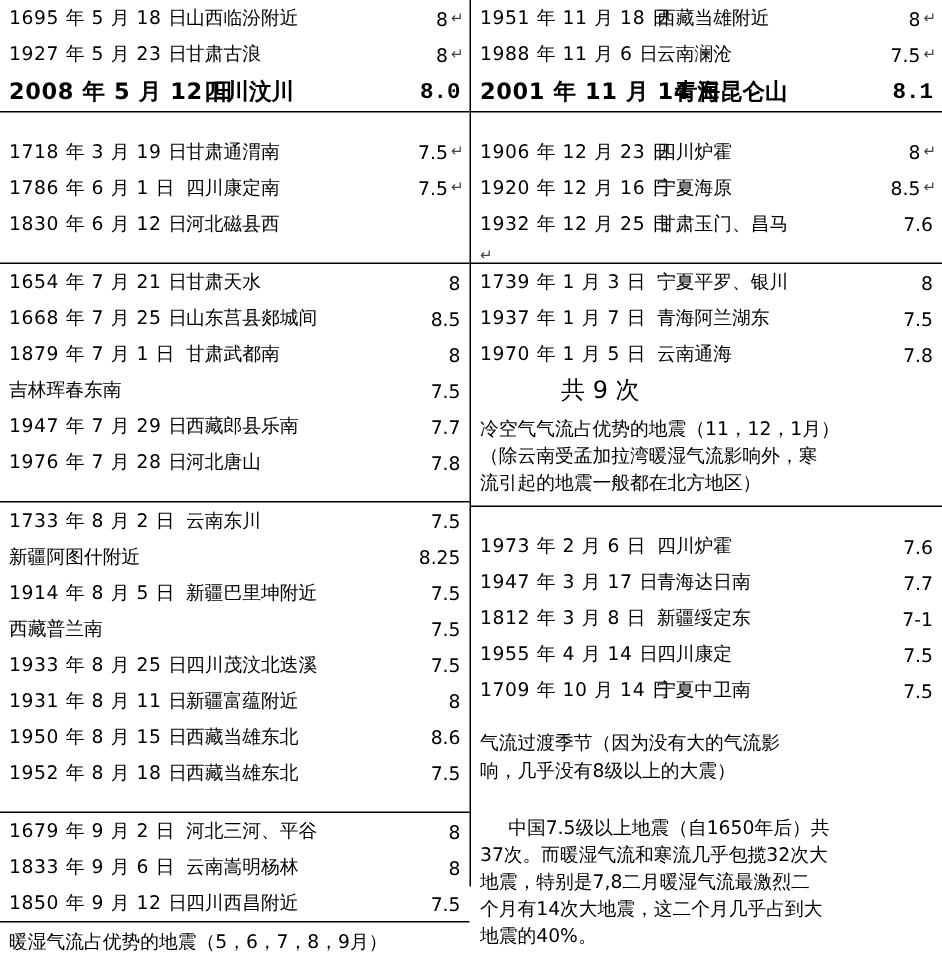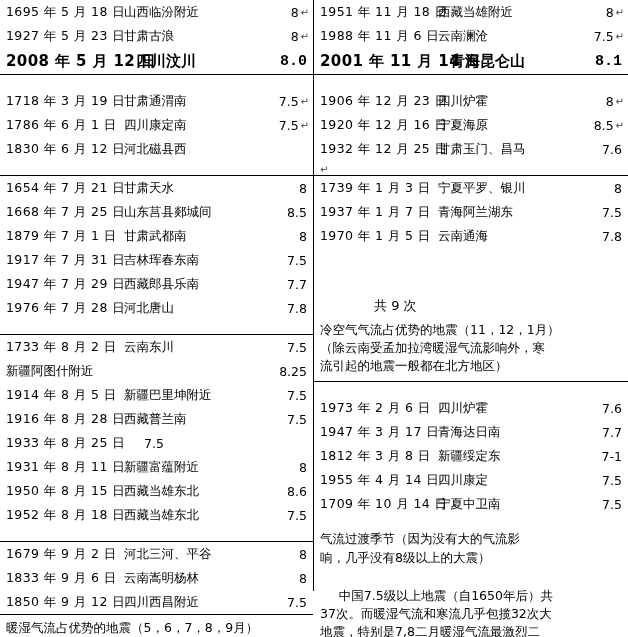--- a/index.html
+++ b/index.html
@@ -36,21 +36,21 @@
   }
   .big .date{width:130px;flex:0 0 130px;}
   .big .mag{width:44px;flex:0 0 44px;font-family:Liberation Mono, monospace;}
 
   .note{
     padding:4px 8px 6px 6px;
     line-height:1.45;
     font-size:12.5px;
     white-space:pre-wrap;
   }
-  .countline{padding:2px 8px 2px 60px;font-size:13px;margin-top:47px;}
+  .countline{padding:2px 8px 2px 60px;font-size:16px;}
   .spacer{height:10px;}
   .hr{border-top:1px solid #000;height:0;margin:0;}
   .blank{height:14px;}
   .smallarrow{font-size:10px;color:#444;}
 </style>
 </head>
 <body>
 
 <div class="page">
 
@@ -108,21 +108,20 @@
         <span class="date">1668 年 7 月 25 日</span>
         <span class="place">山东莒县郯城间</span>
         <span class="mag">8.5</span>
       </div>
       <div class="row">
         <span class="date">1879 年 7 月 1 日</span>
         <span class="place">甘肃武都南</span>
         <span class="mag">8</span>
       </div>
       <div class="row">
-        <span class="date">1917 年 7 月 31 日</span>
         <span class="place">吉林珲春东南</span>
         <span class="mag">7.5</span>
       </div>
       <div class="row">
         <span class="date">1947 年 7 月 29 日</span>
         <span class="place">西藏郎县乐南</span>
         <span class="mag">7.7</span>
       </div>
       <div class="row">
         <span class="date">1976 年 7 月 28 日</span>
@@ -141,26 +140,26 @@
       <div class="row">
         <span class="place">新疆阿图什附近</span>
         <span class="mag">8.25</span>
       </div>
       <div class="row">
         <span class="date">1914 年 8 月 5 日</span>
         <span class="place">新疆巴里坤附近</span>
         <span class="mag">7.5</span>
       </div>
       <div class="row">
-        <span class="date">1916 年 8 月 28 日</span>
         <span class="place">西藏普兰南</span>
         <span class="mag">7.5</span>
       </div>
       <div class="row">
         <span class="date">1933 年 8 月 25 日</span>
+        <span class="place">四川茂汶北迭溪</span>
         <span class="mag">7.5</span>
       </div>
       <div class="row">
         <span class="date">1931 年 8 月 11 日</span>
         <span class="place">新疆富蕴附近</span>
         <span class="mag">8</span>
       </div>
       <div class="row">
         <span class="date">1950 年 8 月 15 日</span>
         <span class="place">西藏当雄东北</span>

